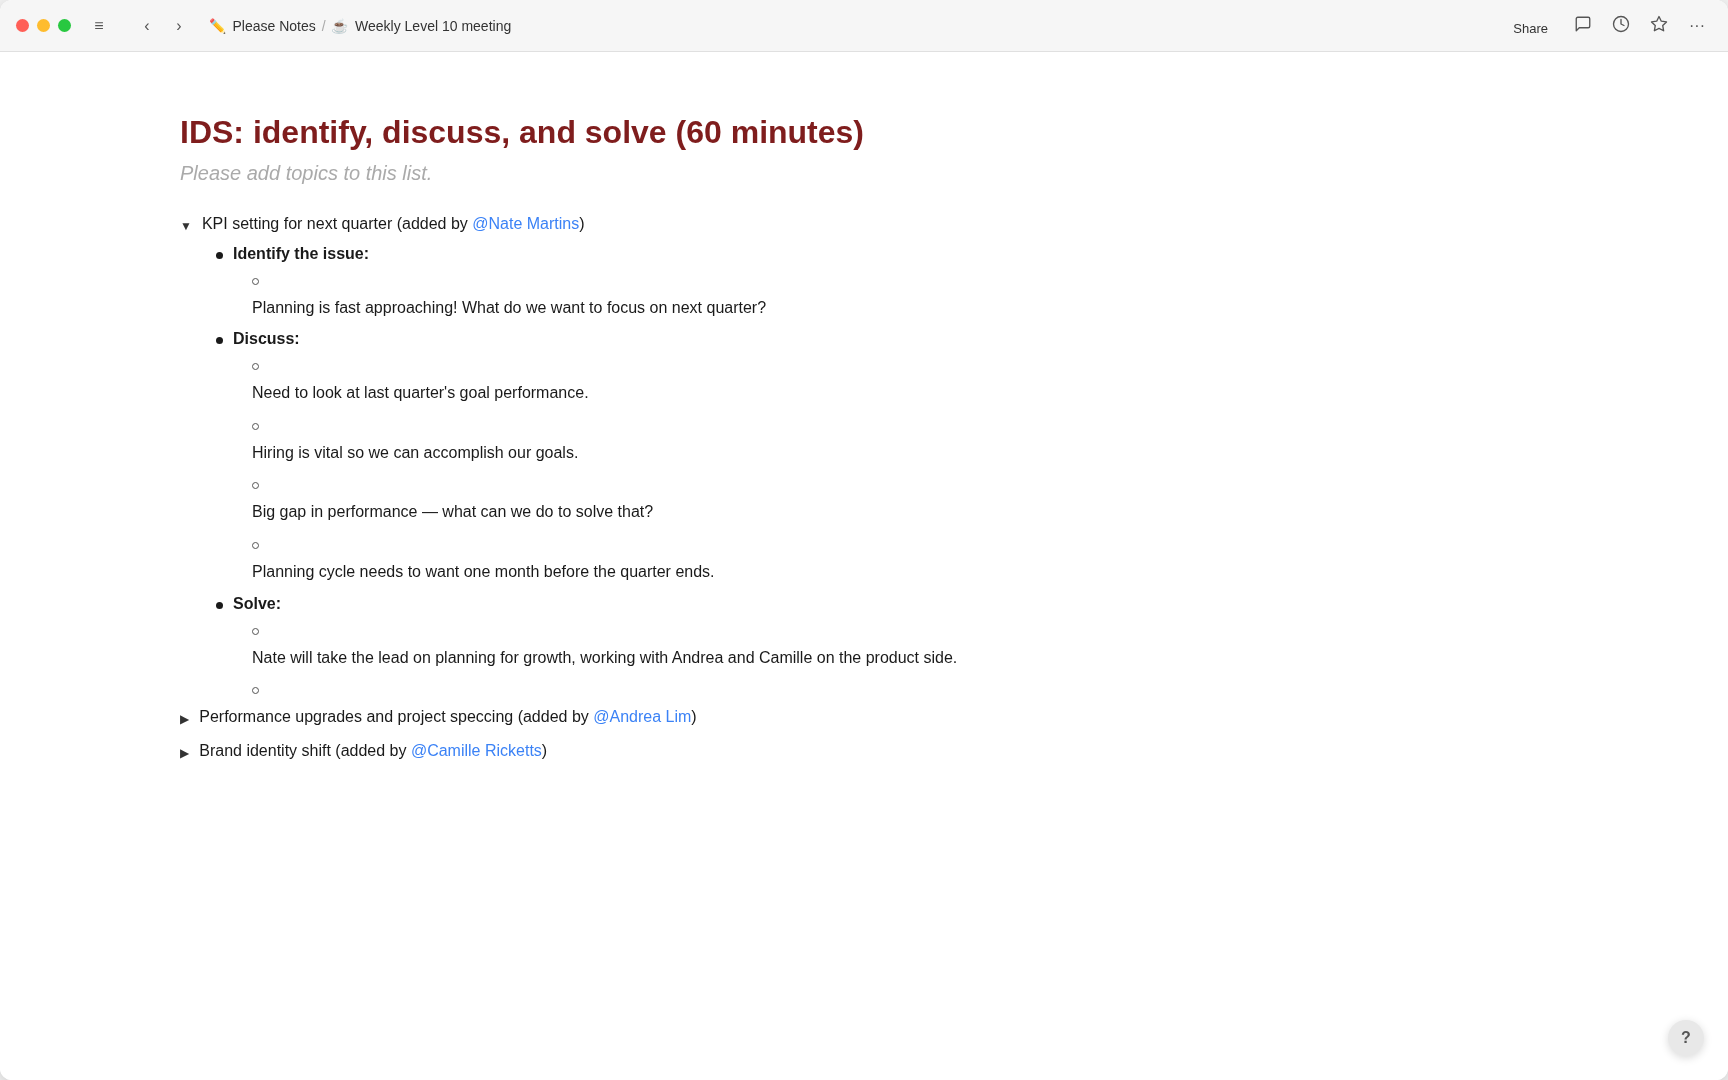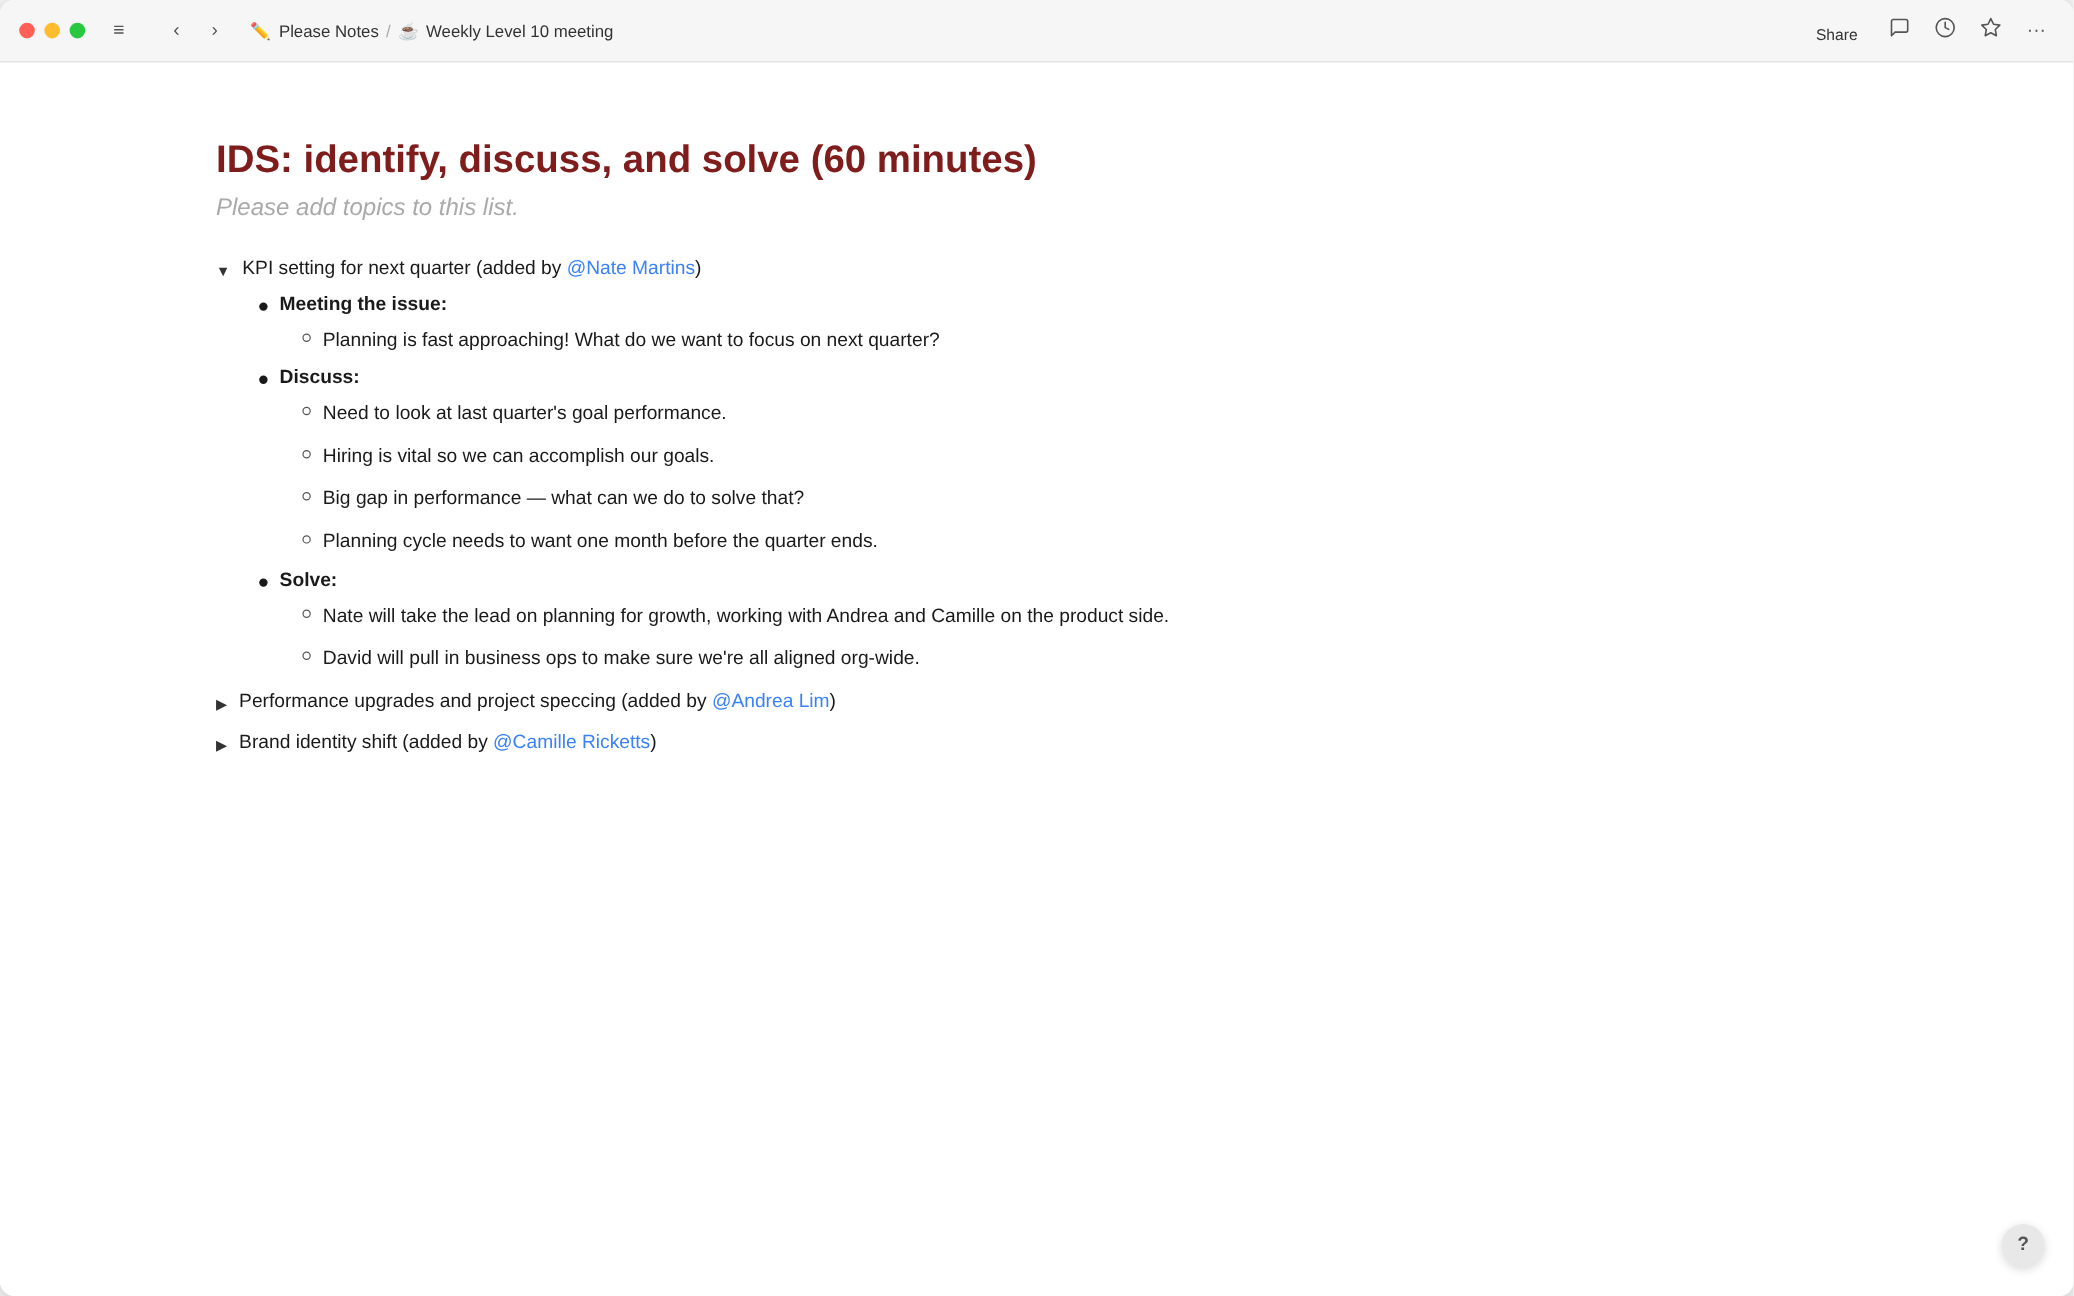--- a/index.html
+++ b/index.html
@@ -236,20 +236,21 @@
     }
 
     .sub-item {
       display: flex;
       align-items: flex-start;
       gap: 10px;
       margin-bottom: 10px;
       font-size: 16px;
       color: #1a1a1a;
       line-height: 1.6;
+      flex-direction: column;
     }
 
     .bullet-circle {
       width: 7px;
       height: 7px;
       border: 1.5px solid #555;
       border-radius: 50%;
       margin-top: 7px;
       flex-shrink: 0;
     }
@@ -351,21 +352,21 @@
           <span>
             KPI setting for next quarter (added by <span class="mention">@Nate Martins</span>)
           </span>
         </div>
 
         <ul class="nested-list">
 
           <li class="nested-item">
             <div class="section-header">
               <span class="bullet-filled"></span>
-              <span class="section-label">Meeting the issue:</span>
+              <span class="section-label">Identify the issue:</span>
             </div>
             <ul class="sub-list">
               <li class="sub-item">
                 <span class="bullet-circle"></span>
                 <span>Planning is fast approaching! What do we want to focus on next quarter?</span>
               </li>
             </ul>
           </li>
 
           <li class="nested-item">
@@ -398,21 +399,20 @@
               <span class="bullet-filled"></span>
               <span class="section-label">Solve:</span>
             </div>
             <ul class="sub-list">
               <li class="sub-item">
                 <span class="bullet-circle"></span>
                 <span>Nate will take the lead on planning for growth, working with Andrea and Camille on the product side.</span>
               </li>
               <li class="sub-item">
                 <span class="bullet-circle"></span>
-                <span>David will pull in business ops to make sure we're all aligned org-wide.</span>
               </li>
             </ul>
           </li>
 
         </ul>
       </li>
 
       <li class="topic-item">
         <div class="topic-header">
           <span class="topic-arrow collapsed">▶</span>

